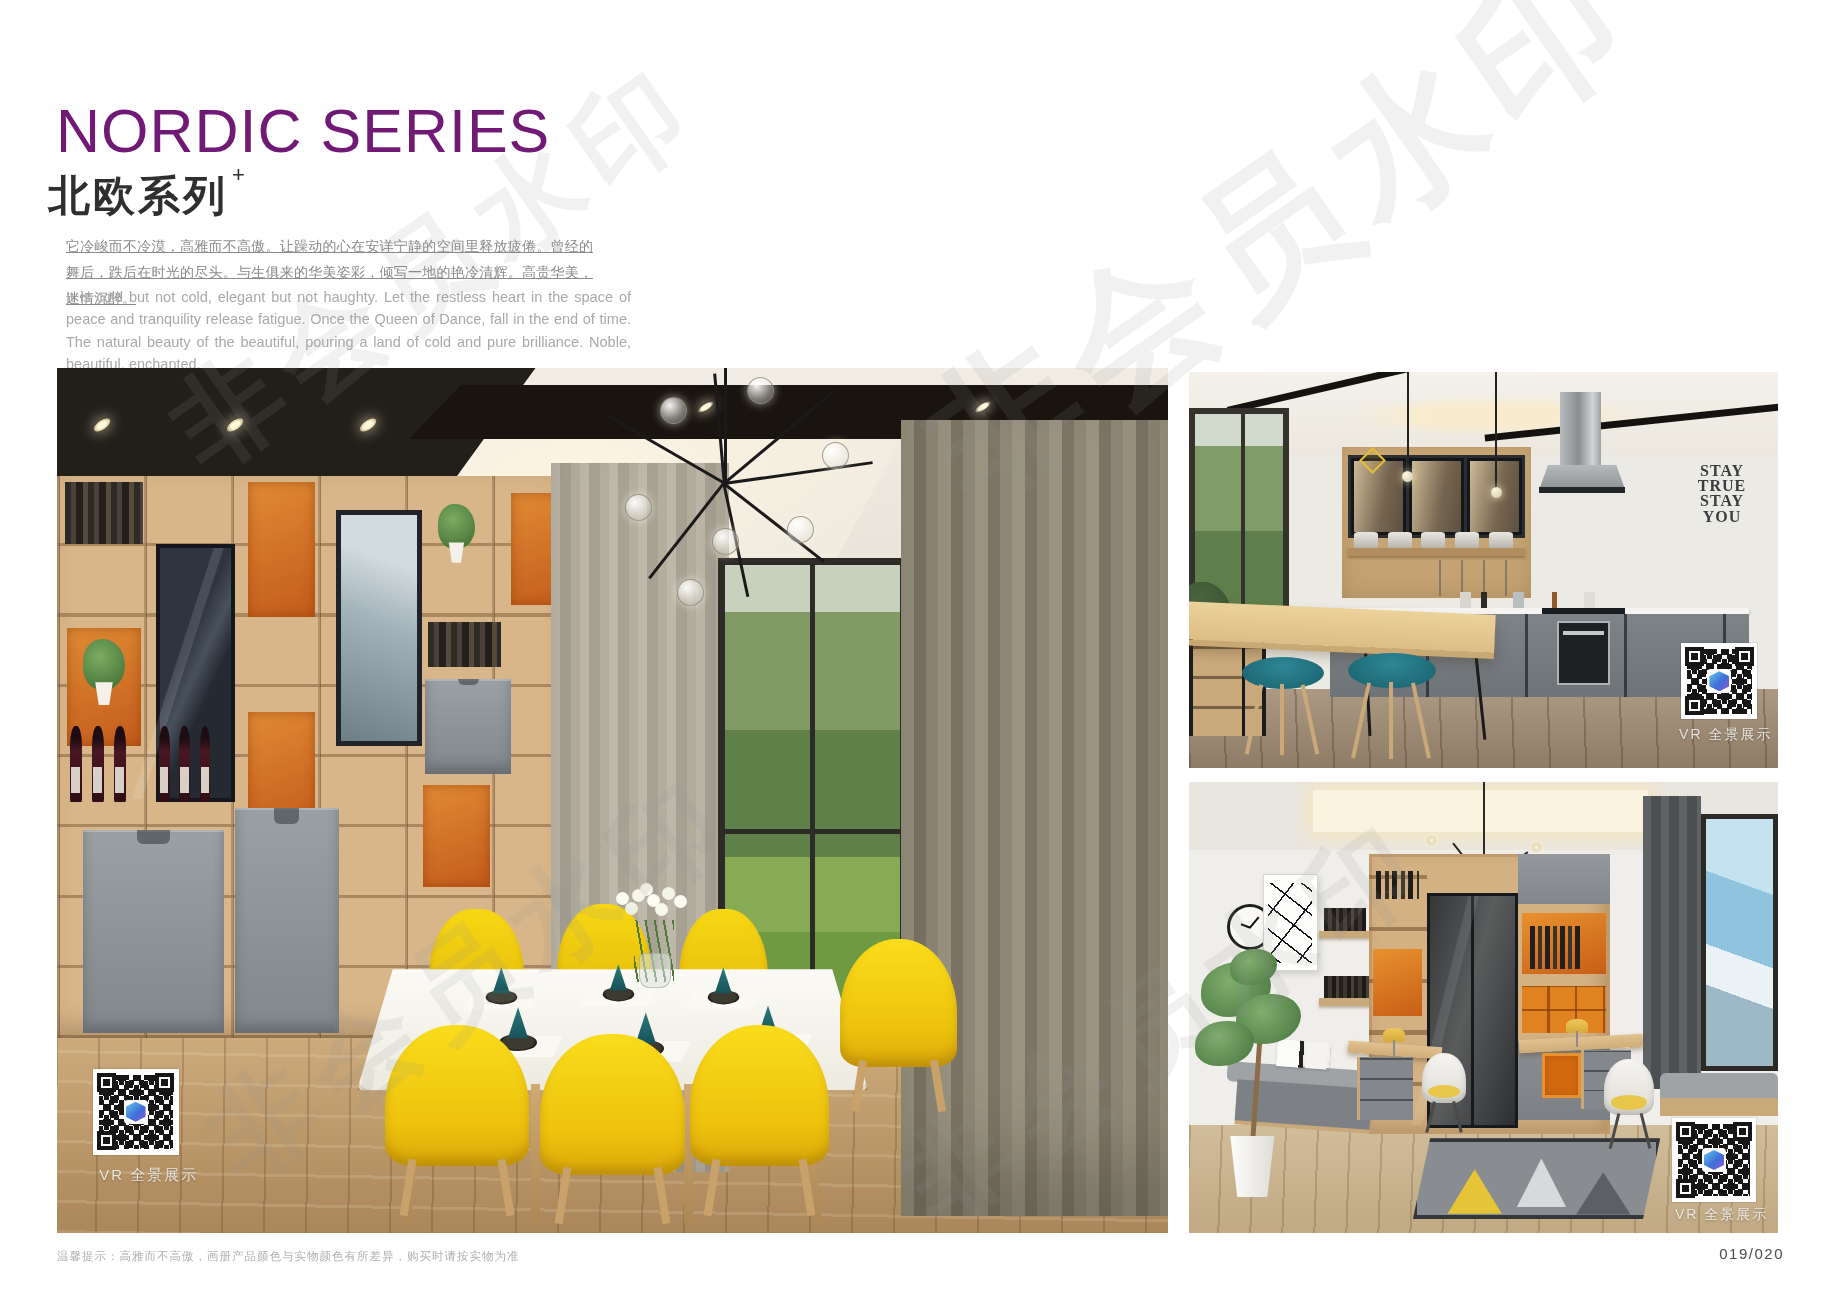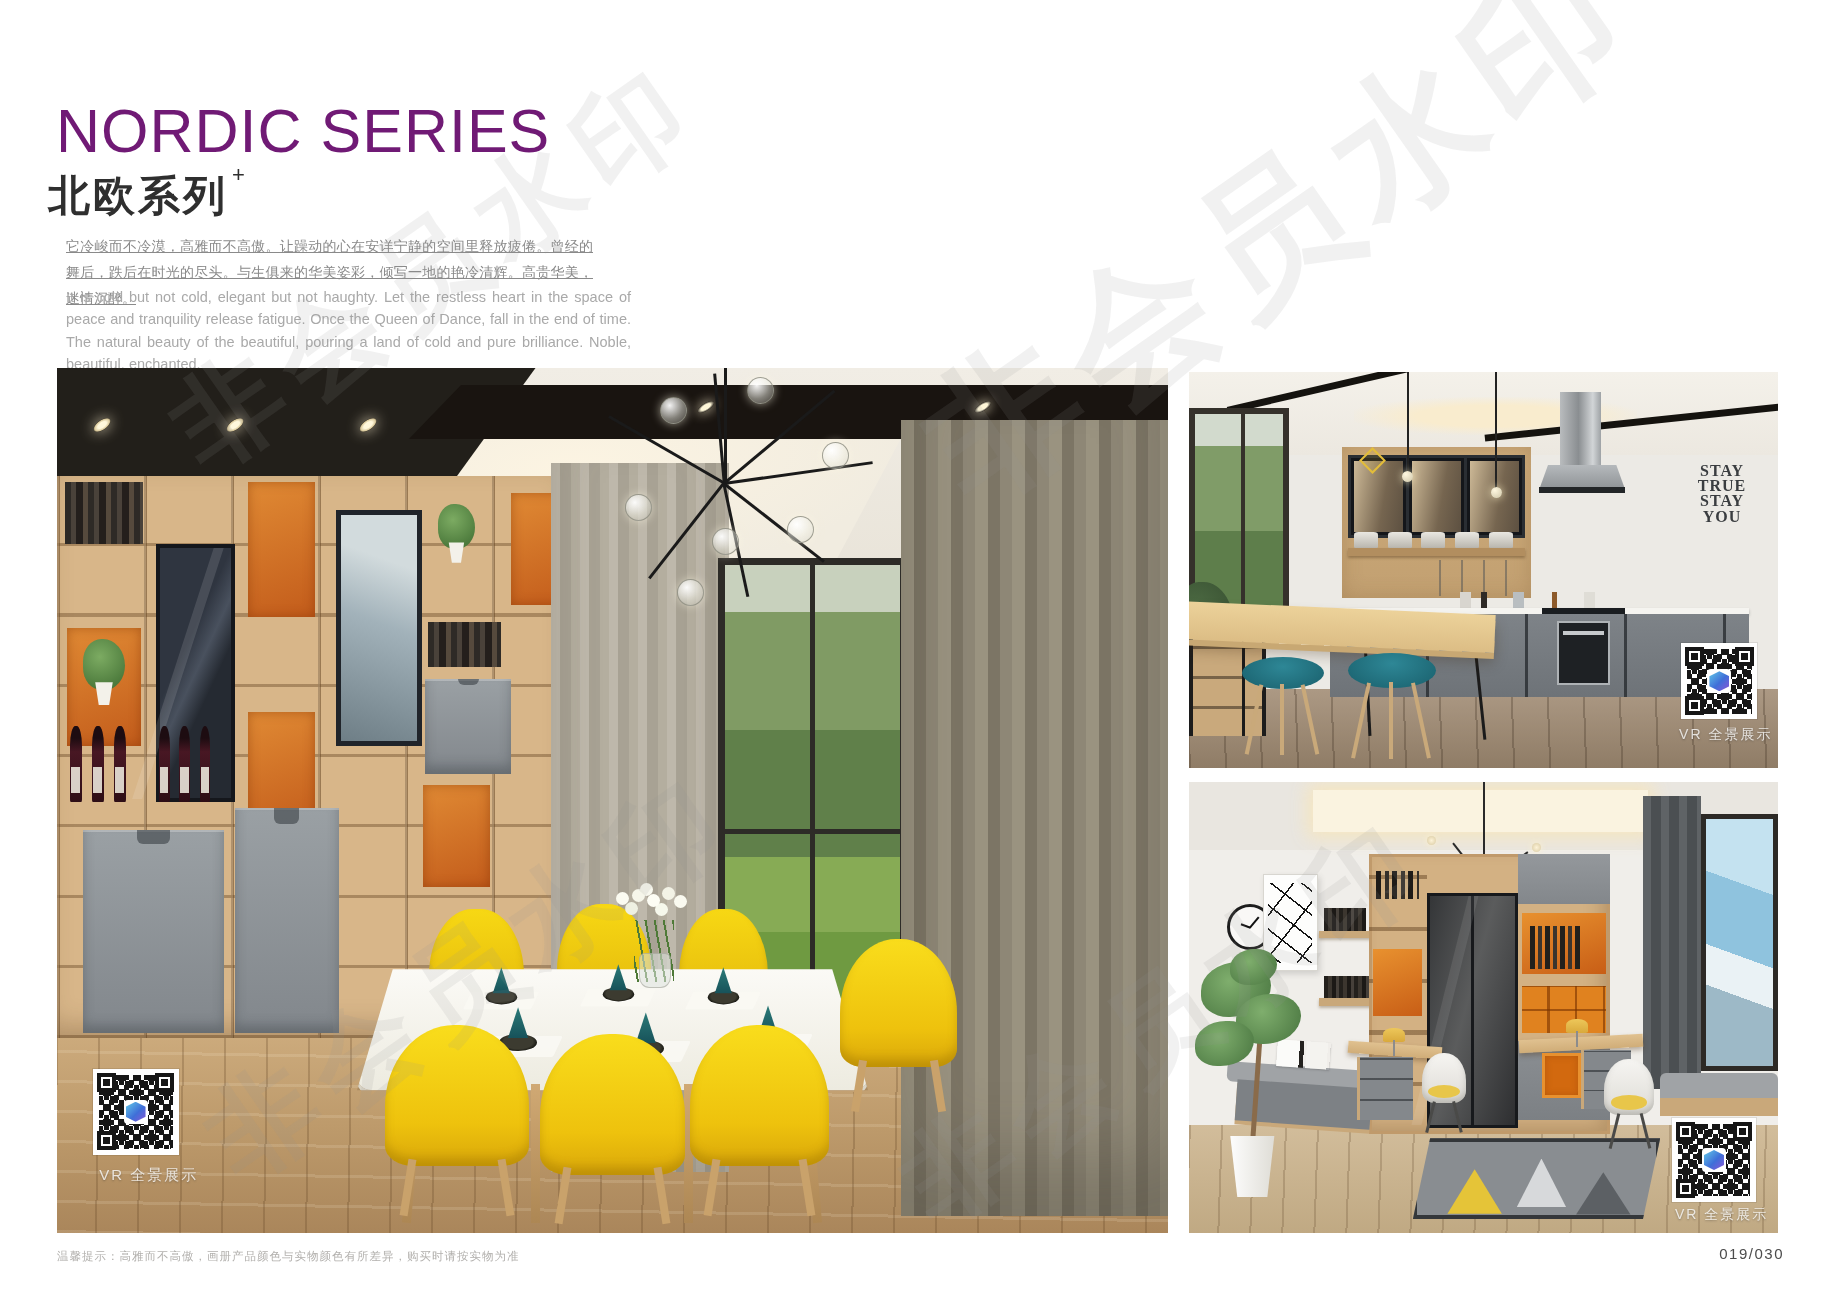--- a/index.html
+++ b/index.html
@@ -510,14 +510,14 @@
     </div>
     <div class="vr-label" style="left:82.5%;top:94%;font-size:14px;">VR 全景展示</div>
   </div>
 
   <div class="wm" style="left:130px;top:195px;font-size:108px;">非会员水印</div>
   <div class="wm" style="left:870px;top:130px;font-size:150px;">非会员水印</div>
   <div class="wm" style="left:165px;top:905px;font-size:108px;">非会员水印</div>
   <div class="wm" style="left:860px;top:950px;font-size:108px;">非会员水印</div>
 
   <div class="footer-note">温馨提示：高雅而不高傲，画册产品颜色与实物颜色有所差异，购买时请按实物为准</div>
-  <div class="page-number">019/030</div>
+  <div class="page-number">019/020</div>
 </div>
 
 </body></html>

